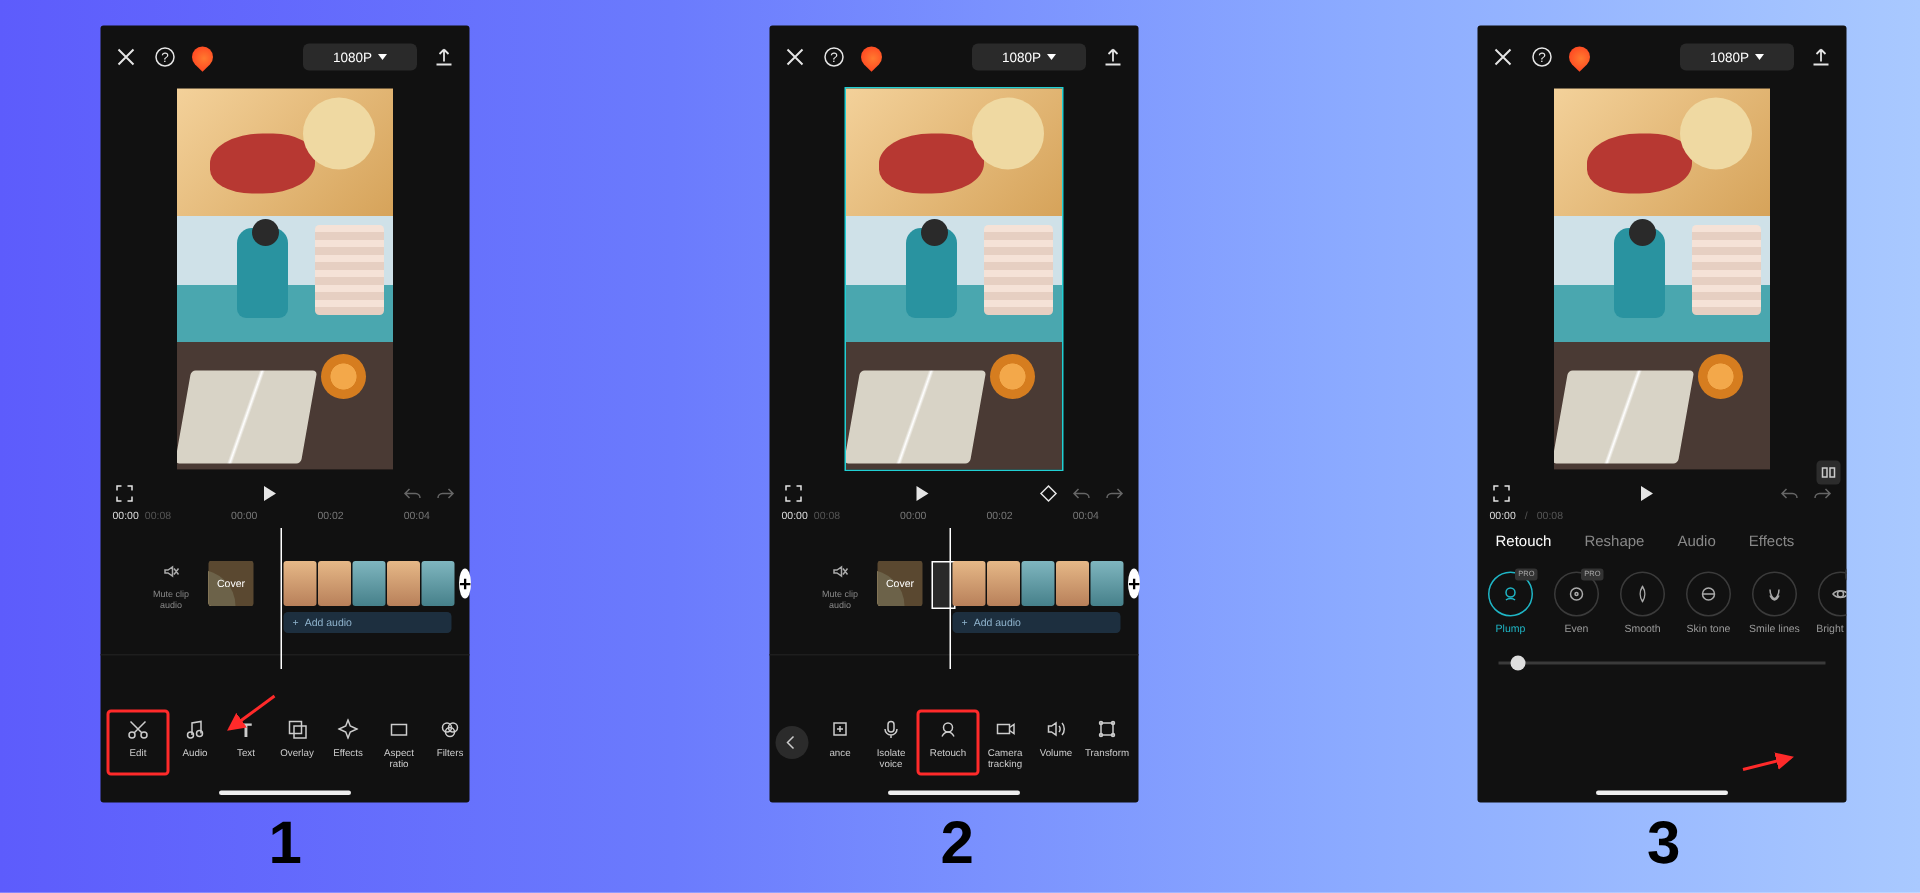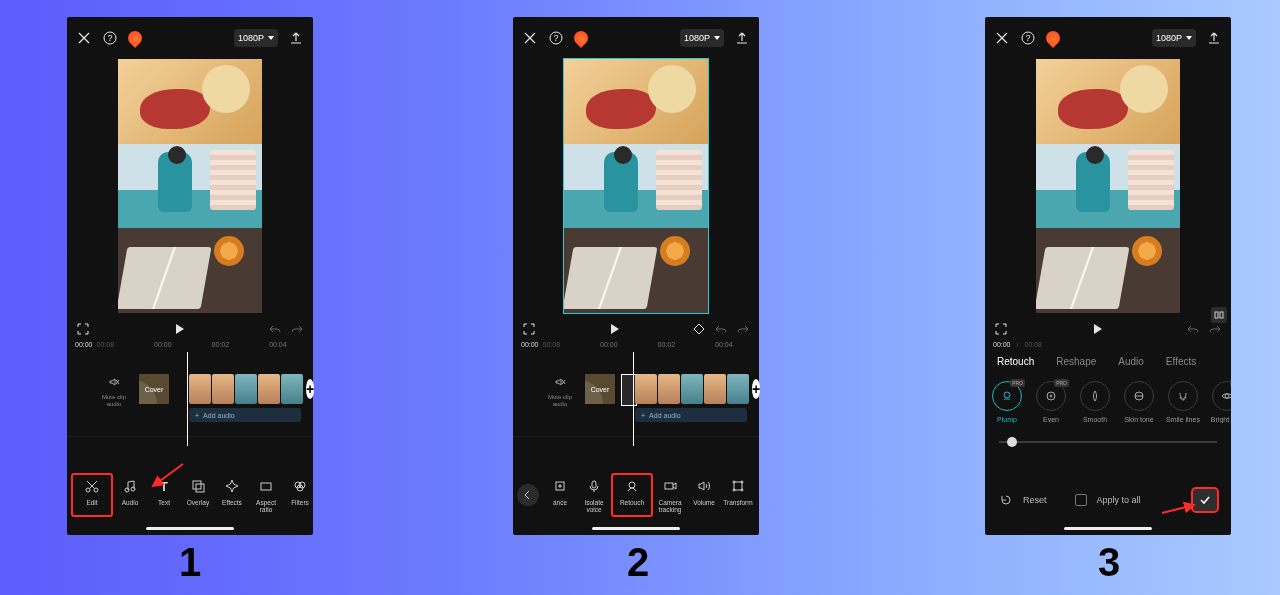--- a/index.html
+++ b/index.html
@@ -1,21 +1,21 @@
 <!DOCTYPE html>
 <html><head>
 <meta charset="utf-8">
 <style>
   html,body{margin:0;padding:0;width:1280px;height:595px;background:linear-gradient(90deg,#5d5cfc 0%,#6b7bfd 35%,#8baaff 70%,#a9c9ff 100%);font-family:-apple-system,Helvetica,Arial,sans-serif;overflow:hidden}
   .phone{position:absolute;width:246px;height:518px;top:17px;background:#111;border-radius:2px;color:#ddd}
   .phone .topbar{height:26px;display:flex;align-items:center;padding:8px 9px 0;gap:10px}
   .topbar .sp{flex:1}
   .icon{display:inline-flex;align-items:center;justify-content:center;width:16px;height:16px;color:#e5e5e5}
   .flame{width:14px;height:14px;border-radius:50% 50% 50% 0;background:radial-gradient(circle at 50% 60%,#ff7a2f,#ff3b1f);transform:rotate(-45deg)}
-  .pill{background:#2a2a2a;border-radius:4px;font-size:9px;padding:4px 4px;display:flex;align-items:center;gap:4px;color:#fff}
+  .pill{background:#2a2a2a;border-radius:4px;font-size:9px;padding:4px 20px;display:flex;align-items:center;gap:4px;color:#fff}
   .pill .chev{width:0;height:0;border-left:3px solid transparent;border-right:3px solid transparent;border-top:4px solid #fff}
   .preview{margin:8px auto 0;width:144px;height:254px;background:#000;display:flex;flex-direction:column;position:relative}
   .preview.selected{outline:1px solid #21d0d4}
   .clip{flex:1;background:#333;position:relative;overflow:hidden}
   .c1{background:linear-gradient(135deg,#f3d19a,#d6a35a)}
   .c1::before{content:"";position:absolute;left:22px;top:30px;width:70px;height:40px;background:#b73832;border-radius:50% 40% 50% 40%;filter:blur(.5px)}
   .c1::after{content:"";position:absolute;right:12px;top:6px;width:48px;height:48px;background:#efd9a2;border-radius:50%}
   .c2{background:linear-gradient(#cfe1e8 55%,#4aa7af 55%)}
   .c2::before{content:"";position:absolute;left:40px;top:8px;width:34px;height:60px;background:#2993a0;border-radius:10px 10px 6px 6px}
   .c2 .hd{position:absolute;left:50px;top:2px;width:18px;height:18px;border-radius:50%;background:#2a2a2a}
@@ -529,37 +529,20 @@
           </svg>
         </span>
         <span class="lb">Bright Eye</span>
       </div>
   </div>
 
   <div class="slider">
       <div class="knob"></div>
     </div>
 
-  <div class="confirmrow">
-    <span class="icon">
-        <svg width="12" height="12" viewBox="0 0 12 12" stroke="#bbb" fill="none">
-          <path d="M3 6a4 4 0 104-4M3 2v4h4"></path>
-        </svg>
-      </span>
-    <span>Reset</span>
-    <span style="width:8px"></span>
-    <span class="chkbox"></span>
-    <span>Apply to all</span>
-    <span class="sp"></span>
-    <span class="confirmbtn hl" style="padding:0">
-        <svg width="14" height="14" viewBox="0 0 14 14" stroke="#fff" fill="none" stroke-width="1.6">
-          <path d="M3 7l3 3 5-6"></path>
-        </svg>
-      </span>
-  </div>
   <div class="homebar"></div>
 </div>
 <div class="arrow" style="left:1162px;top:495px"><svg width="50" height="30">
       <defs>
         <marker id="ah3" markerWidth="6" markerHeight="6" refX="5" refY="3" orient="auto">
           <path d="M0 0l6 3-6 3z" fill="#ff2a2a"></path>
         </marker>
       </defs>
       <line x1="0" y1="18" x2="32" y2="10" stroke="#ff2a2a" stroke-width="2" marker-end="url(#ah3)"></line>
     </svg></div>

